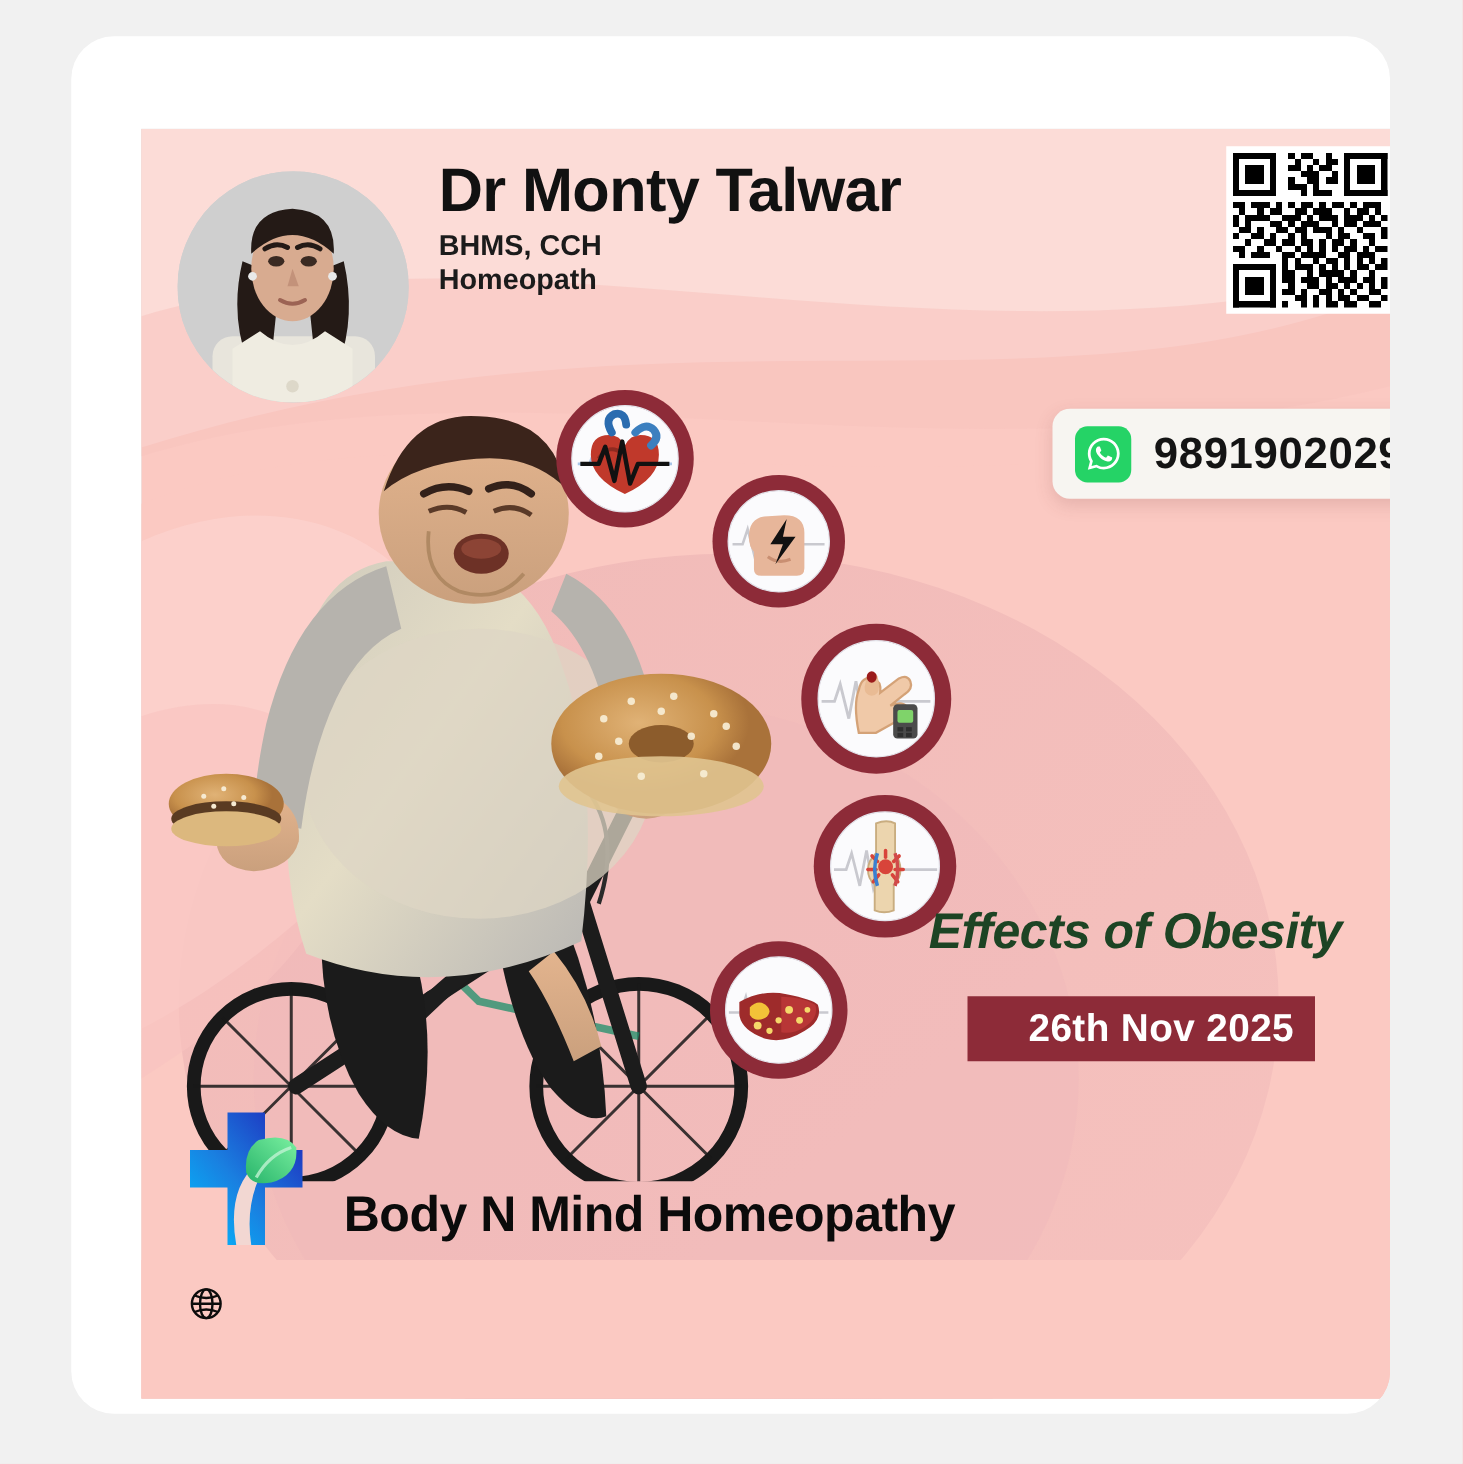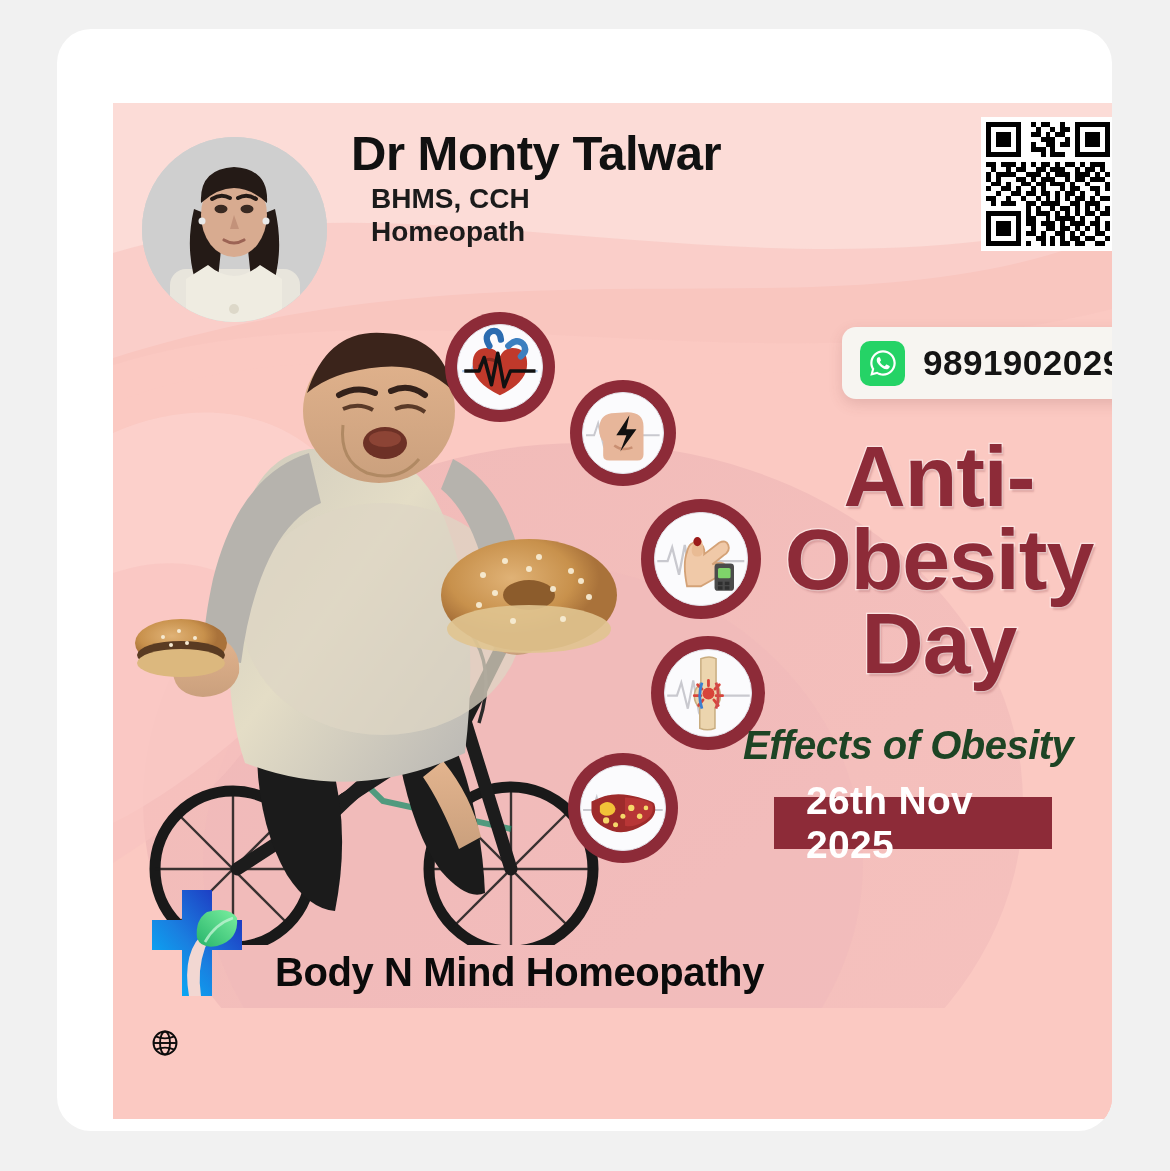--- a/index.html
+++ b/index.html
@@ -37,23 +37,22 @@
   }
   .avatar svg{ display:block; width:100%; height:100%; }
 
   .doc-name{
     position:absolute; left:238px; top:22px;
     font-size:49px; font-weight:800; color:#111; letter-spacing:-0.5px;
     white-space:nowrap;
   }
   .doc-deg{
     position:absolute; left:238px; top:80px;
-    font-size:28px; font-weight:700; color:#1b1b1b; line-height:1.17;
+    font-size:23px; font-weight:700; color:#1b1b1b; line-height:1.17;
     white-space:pre-line;
-    margin-left:20px;
   }
 
   .qr{
     position:absolute; left:868px; top:14px;
     width:134px; height:134px; background:#fff; padding:5px;
   }
   .qr svg{ display:block; width:100%; height:100%; }
 
   
   .wa-pill{
@@ -102,21 +101,21 @@
     position:absolute; left:630px; top:620px; width:392px;
     text-align:left;
     font-size:40px; font-weight:700; font-style:italic; color:#1d4424;
     letter-spacing:-0.5px;
   }
   .date-badge{
     position:absolute; left:661px; top:694px;
     width:278px; height:52px;
     background:#8d2b38;
     display:flex; align-items:center; justify-content:center;
-    color:#fff; font-size:39px; font-weight:600; letter-spacing:0.3px;padding-left:32px;
+    color:#fff; font-size:31px; font-weight:600; letter-spacing:0.3px;padding-left:32px;
   }
 
   
   .logo{ position:absolute; left:36px; top:781px; width:96px; height:118px; }
   .logo svg{ display:block; width:100%; height:100%; }
   .clinic{
     position:absolute; left:162px; top:811px;
     font-size:40px; font-weight:600; color:#0b0b0b; letter-spacing:-0.4px;
     white-space:nowrap;
     margin-top:36px;
@@ -539,25 +538,20 @@
 
    <div class="wa-pill">
      <span class="wa-ico">
        <svg viewBox="0 0 32 32">
               <path fill="#fff" d="M16 4C9.4 4 4 9.4 4 16c0 2.1.6 4.1 1.6 5.8L4 28l6.4-1.6c1.7 1 3.6 1.5 5.6 1.5 6.6 0 12-5.4 12-12S22.6 4 16 4zm0 21.8c-1.8 0-3.5-.5-5-1.4l-.4-.2-3.8 1 1-3.7-.2-.4c-1-1.6-1.5-3.4-1.5-5.2 0-5.5 4.4-9.9 9.9-9.9s9.9 4.4 9.9 9.9-4.4 9.9-9.9 9.9zm5.5-7.3c-.3-.2-1.8-.9-2-1-.3-.1-.5-.2-.7.1-.2.3-.8 1-.9 1.2-.2.2-.3.2-.6.1-.3-.2-1.3-.5-2.4-1.5-.9-.8-1.5-1.8-1.7-2.1-.2-.3 0-.5.1-.6l.5-.5c.1-.2.2-.3.3-.5 0-.2 0-.4 0-.5-.1-.2-.7-1.6-.9-2.2-.2-.6-.5-.5-.7-.5h-.6c-.2 0-.5.1-.8.4-.3.3-1 1-1 2.5s1.1 2.9 1.2 3.1c.2.2 2.2 3.3 5.2 4.6.7.3 1.3.5 1.7.6.7.2 1.4.2 1.9.1.6-.1 1.8-.7 2-1.5.3-.7.3-1.3.2-1.4-.1-.2-.3-.2-.6-.4z"></path>
             </svg>
      </span>
      <span class="wa-num">9891902029</span>
    </div>
 
-   <div class="title">
-     <div>Anti-</div>
-     <div>Obesity</div>
-     <div>Day</div>
-   </div>
    <div class="subtitle">Effects of Obesity</div>
    <div class="date-badge">26th Nov 2025</div>
 
    <div class="logo">
      <svg viewBox="0 0 96 118">
        <defs>
          <linearGradient id="gx" x1="1" y1="0" x2="0" y2="1">
            <stop offset="0%" stop-color="#1f23b8"></stop>
                 <stop offset="55%" stop-color="#1a7fe0"></stop>
            <stop offset="100%" stop-color="#00bfff"></stop>

